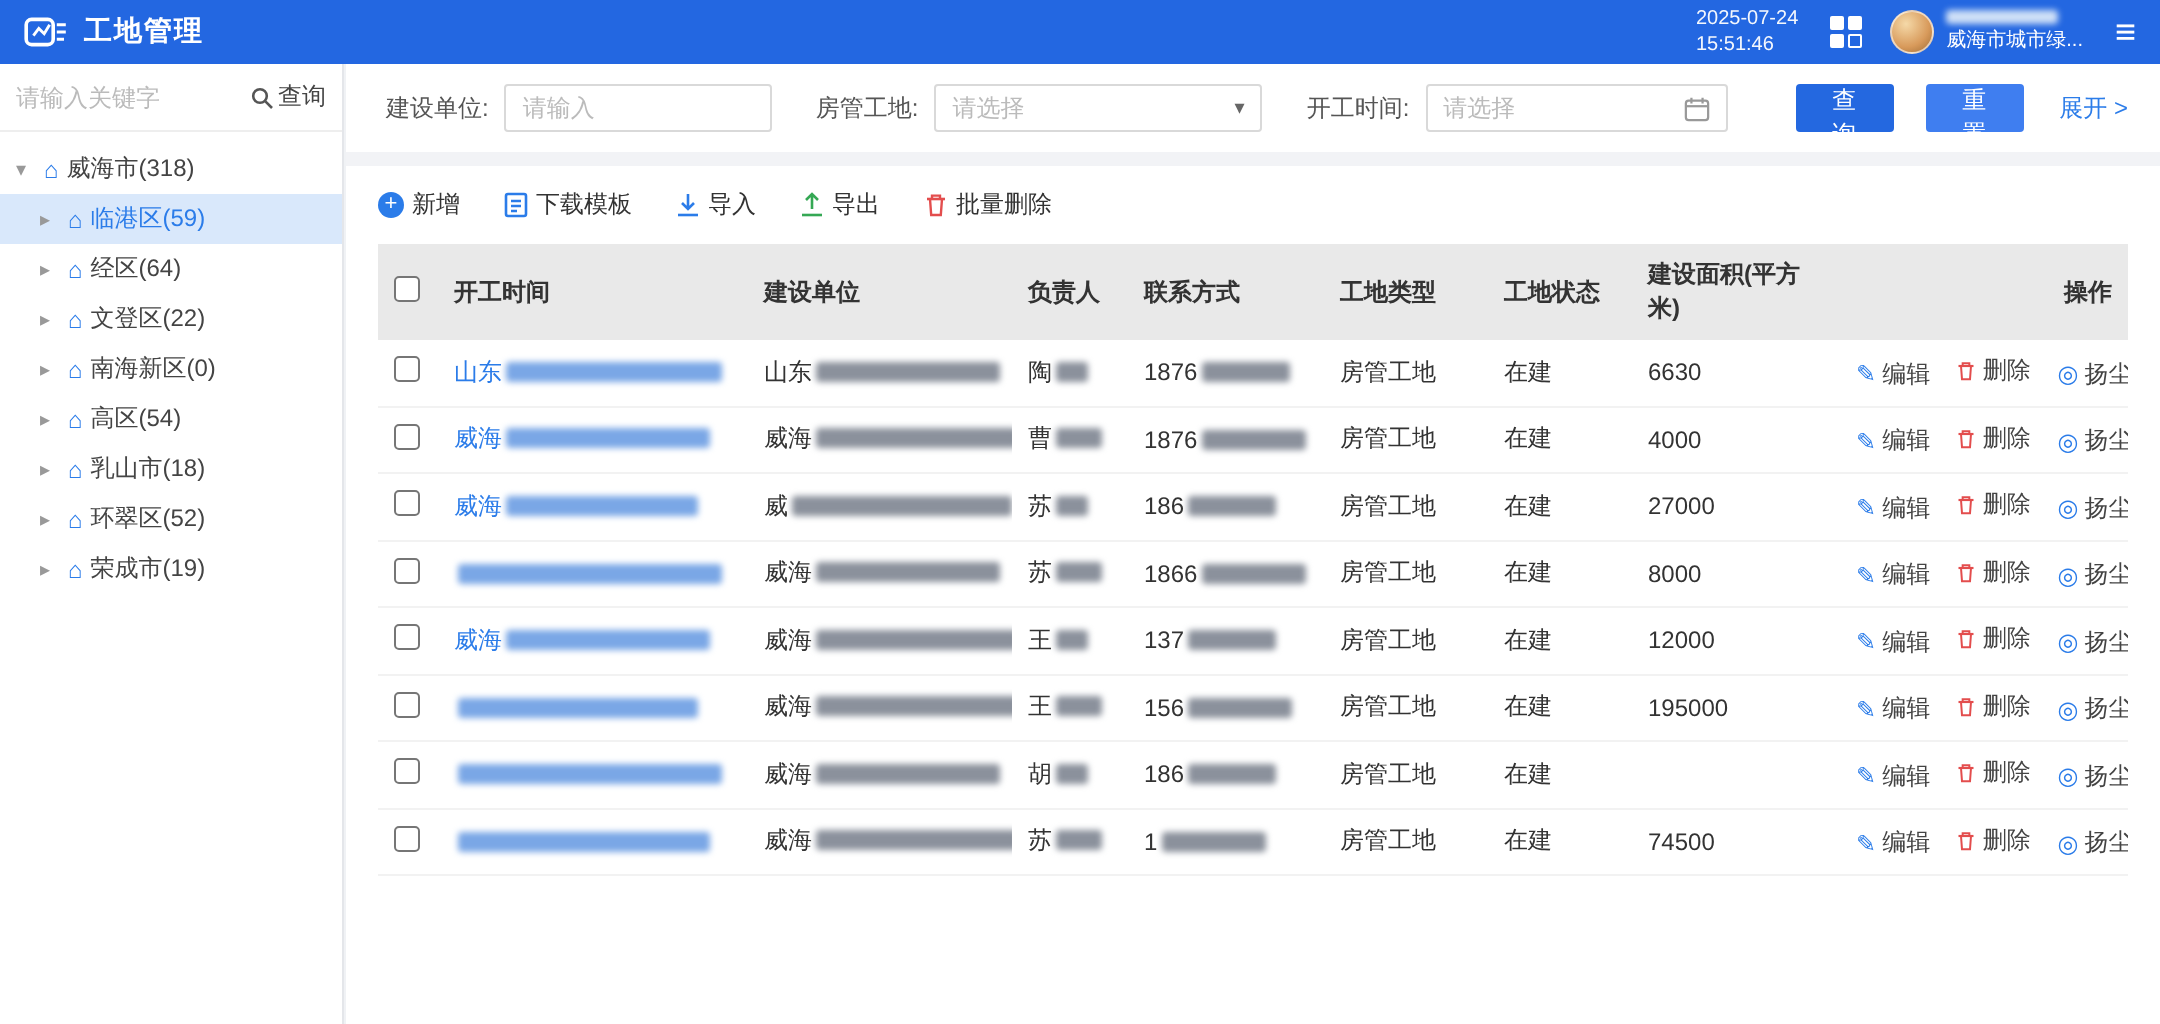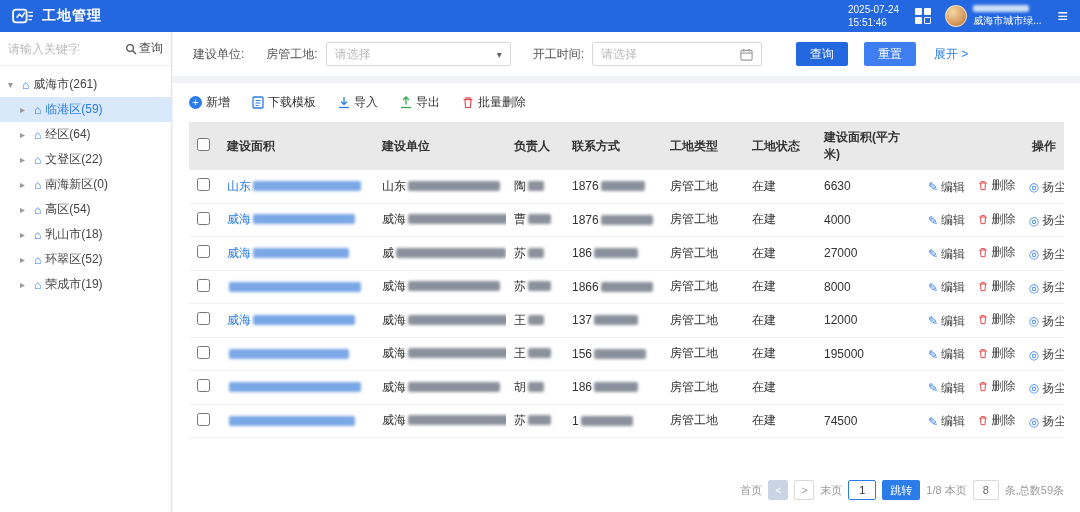--- a/index.html
+++ b/index.html
@@ -131,21 +131,21 @@
         <circle cx="5" cy="5" r="3.4" fill="none" stroke="#555" stroke-width="1.3"></circle>
         <path d="M7.7 7.7 L11 11" stroke="#555" stroke-width="1.3"></path>
       </svg>
       <span>查询</span>
     </span>
   </div>
   <div class="tree">
     <div class="tree-root">
       <span class="caret">▾</span>
       <span class="home">⌂</span>
-      <span>威海市(261)</span>
+      <span>威海市(318)</span>
     </div>
     <div>
         <div class="tree-item selected">
           <span class="caret">▸</span>
           <span class="home">⌂</span>
           <span class="lbl">临港区(59)</span>
         </div>
         <div class="tree-item">
           <span class="caret">▸</span>
           <span class="home">⌂</span>
@@ -182,20 +182,23 @@
           <span class="lbl">荣成市(19)</span>
         </div>
       </div>
   </div>
 </div>
 
 <div class="main">
 
   <div class="filter-bar">
     <span class="f-label">建设单位:</span>
+    <div class="f-input">
+      <input type="text" placeholder="请输入" style="">
+    </div>
     <span class="f-label">房管工地:</span>
     <div class="f-select">
       <span>请选择</span>
       <span class="chev">▾</span>
     </div>
     <span class="f-label">开工时间:</span>
     <div class="f-date">
       <span>请选择</span>
       <svg width="13" height="13" viewBox="0 0 14 14">
         <rect x="1" y="2.5" width="12" height="10.5" rx="1.5" fill="none" stroke="#999" stroke-width="1.2"></rect>
@@ -243,21 +246,21 @@
       <span>批量删除</span>
     </span>
   </div>
 
   <table>
     <thead>
       <tr>
         <th class="c-check">
           <input type="checkbox" style="">
         </th>
-      <th class="c-name">建设面积</th>
+      <th class="c-name">开工时间</th>
           <th class="c-comp">建设单位</th>
           <th class="c-person">负责人</th>
           <th class="c-phone">联系方式</th>
           <th class="c-type">工地类型</th>
           <th class="c-status">工地状态</th>
           <th class="c-area">建设面积(平方米)</th>
           <th class="c-ops">操作</th>
         </tr>
     </thead>
     <tbody>
@@ -584,24 +587,13 @@
       </a>
       <a class="op">
         <span class="ic-dust">◎</span>
               <span class="t">扬尘</span>
       </a>
     </td>
   </tr>
 </tbody>
   </table>
 
-  <div class="pager">
-    <span class="pg-text">首页</span>
-    <span class="pg-box pg-prev">&lt;</span>
-    <span class="pg-box">&gt;</span>
-    <span class="pg-text">末页</span>
-    <input class="pg-input" type="text" value="1" style="">
-    <button class="pg-jump">跳转</button>
-    <span class="pg-text">1/8 本页</span>
-    <input class="pg-size" type="text" value="8" style="">
-    <span class="pg-text">条,总数59条</span>
-  </div>
 </div>
 
 </body></html>

